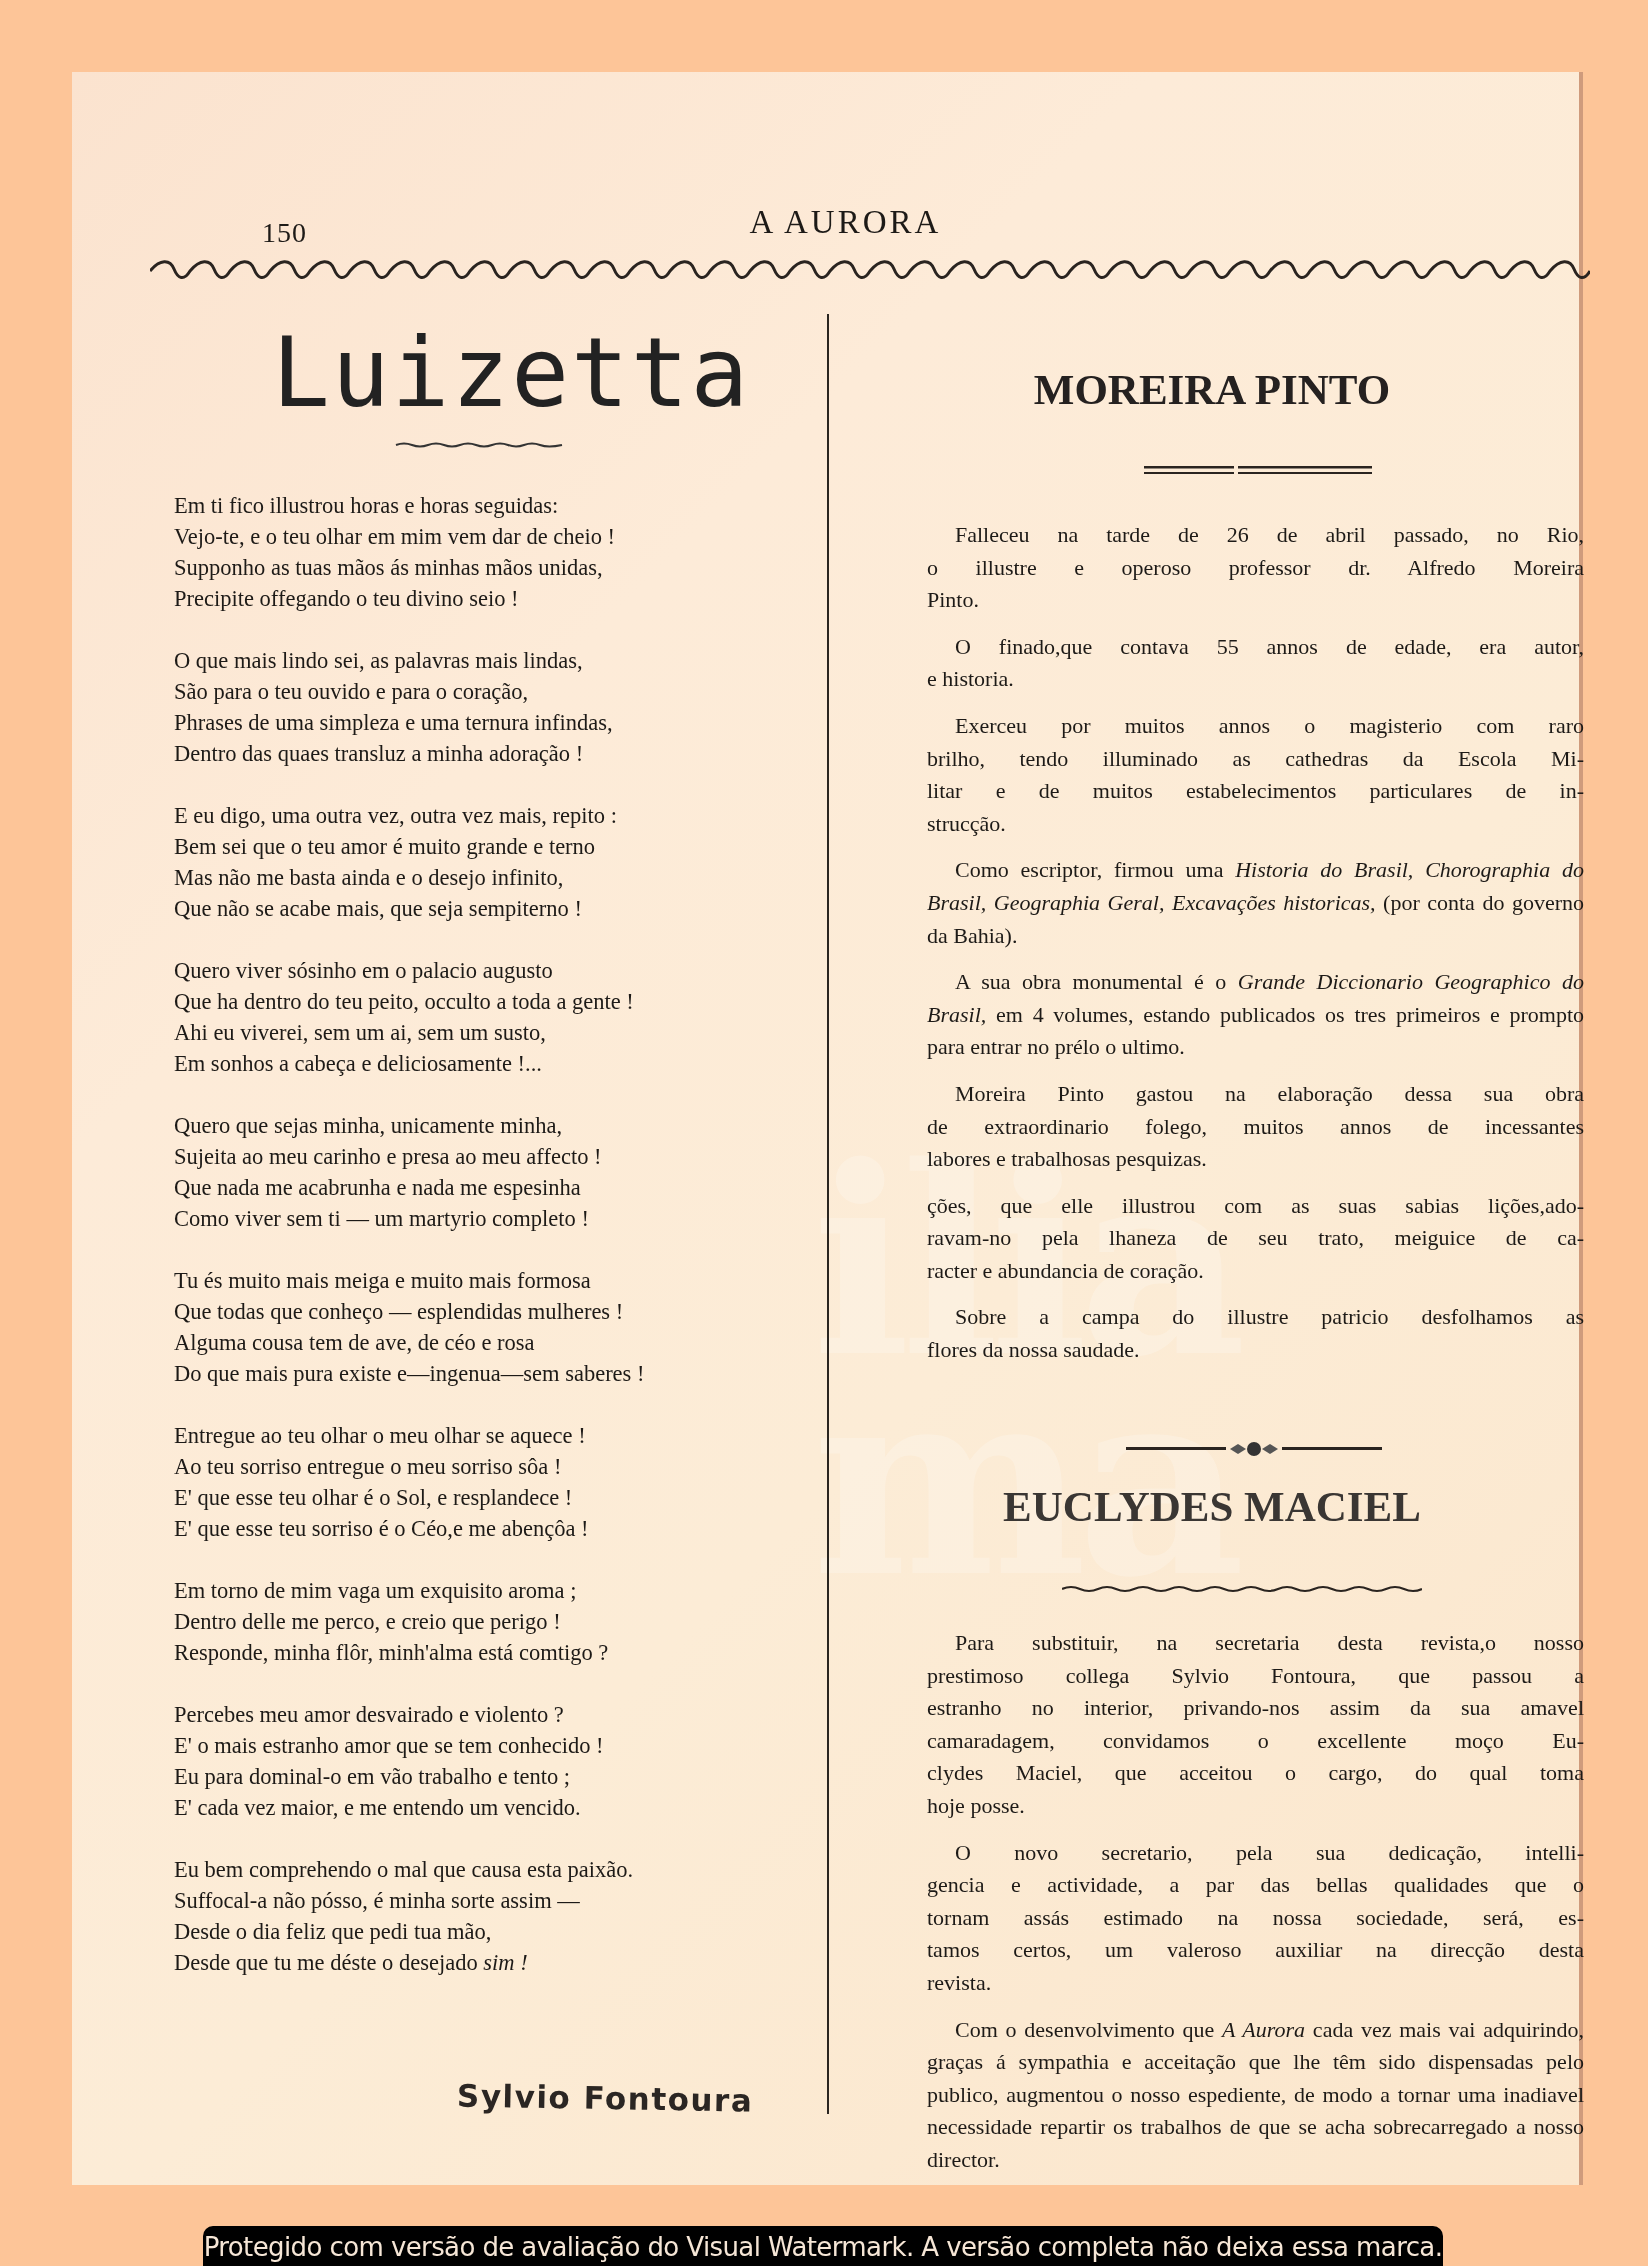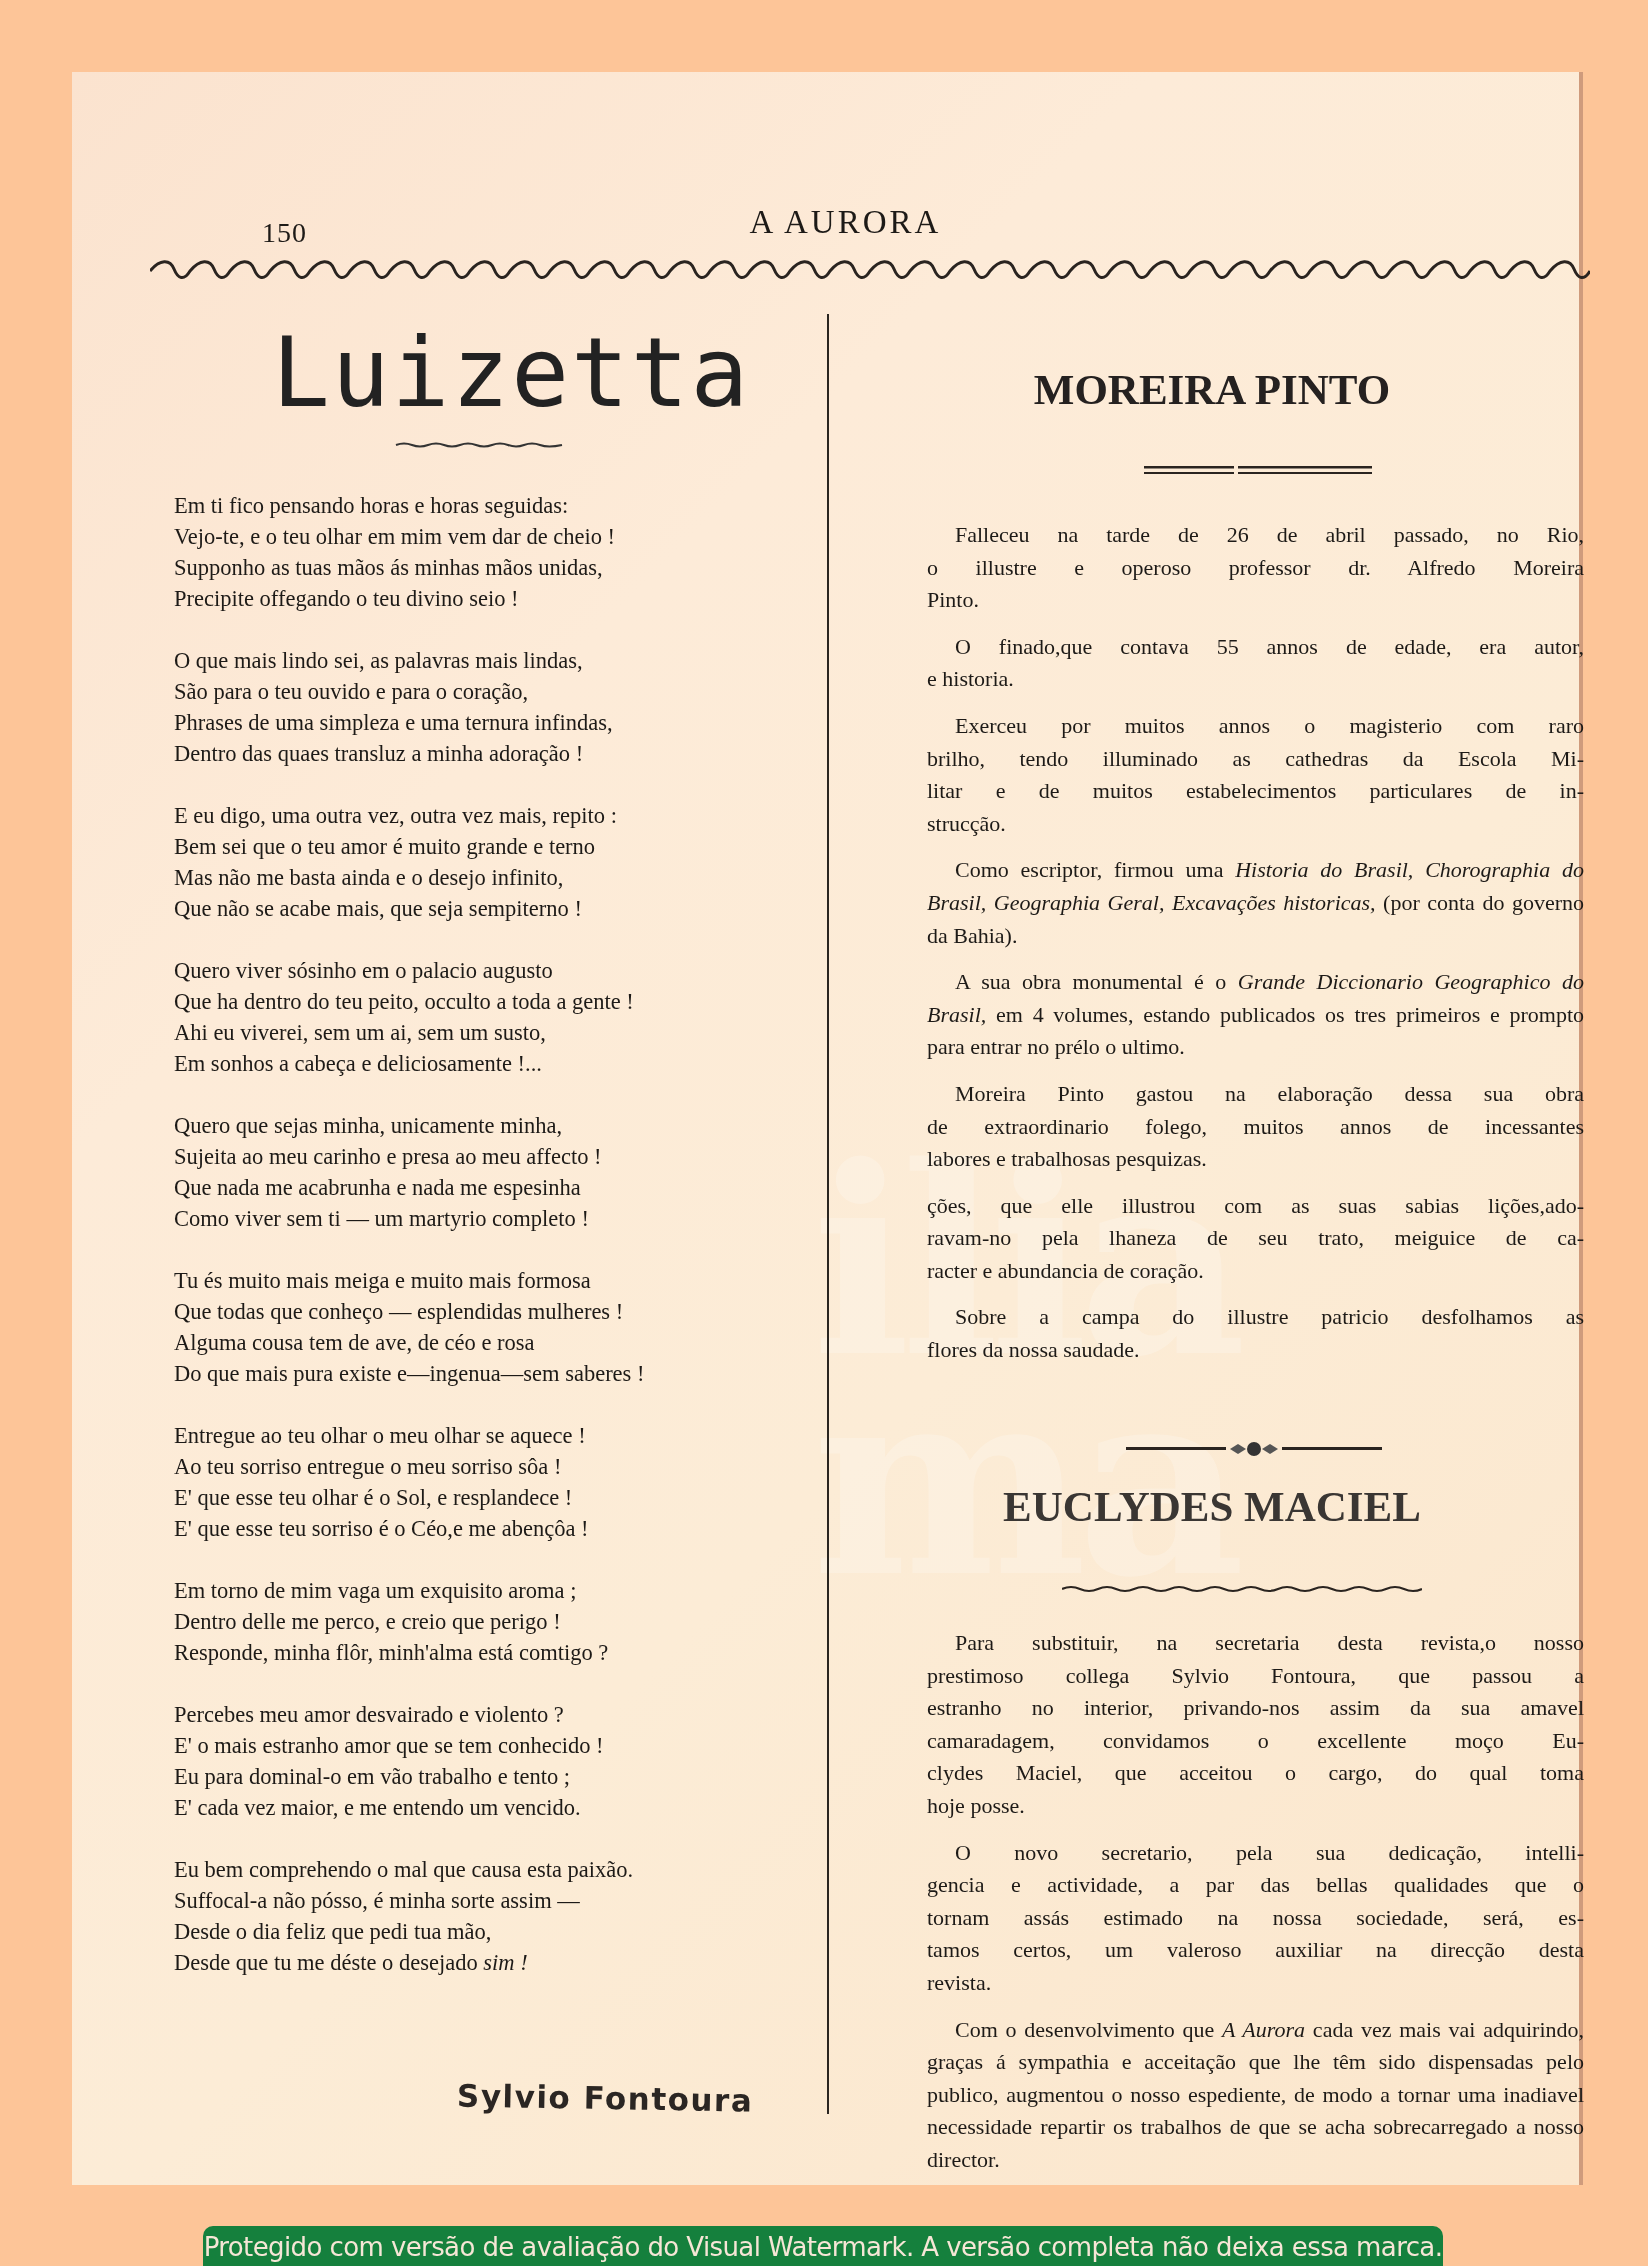--- a/index.html
+++ b/index.html
@@ -84,21 +84,21 @@
   .article-body.b2 { top: 1555px; }
   .para { margin: 0 0 5px 13px; text-indent: 28px; }
   .para .line { display: block; text-align: justify; text-align-last: justify; text-indent: 0; }
   .para .line.first { padding-left: 28px; }
   .para .line.last { text-align-last: left; }
   .para.gap { margin-bottom: 14px; }
   .ital { font-style: italic; }
   .watermark-bar {
     position: absolute; left: 203px; top: 2226px;
     width: 1240px; height: 40px;
-    background: #15803d; border-radius: 10px 10px 0 0;
+    background: #000000; border-radius: 10px 10px 0 0;
     color: #f6e6d6;
     font-family: "DejaVu Sans", "Liberation Sans", sans-serif;
     font-size: 26px; line-height: 42px; text-align: center;
     letter-spacing: -0.6px; white-space: nowrap; overflow: hidden;
   }
   .ghost-watermark {
     position: absolute; left: 740px; top: 1080px;
     font-family: "DejaVu Serif", serif; font-size: 260px; font-weight: 700;
     color: rgba(255,255,255,0.22); letter-spacing: -10px; pointer-events: none;
     line-height: 220px;
@@ -120,21 +120,21 @@
 
   <div class="column-divider"></div>
 
   <div class="poem-title">Luizetta</div>
   <svg class="poem-title-rule" viewBox="0 0 170 10">
     <path d="M2 5 Q10 2 18 5 T34 5 T50 5 T66 5 T82 5 T98 5 T114 5 T130 5 T146 5 T168 5" fill="none" stroke="#333" stroke-width="2"></path>
   </svg>
 
   <div class="poem">
     <div class="stanza">
-      <div class="verse">Em ti fico pensando horas e horas seguidas:</div>
+      <div class="verse">Em ti fico illustrou horas e horas seguidas:</div>
       <div class="verse">Vejo-te, e o teu olhar em mim vem dar de cheio !</div>
       <div class="verse">Supponho as tuas mãos ás minhas mãos unidas,</div>
       <div class="verse">Precipite offegando o teu divino seio !</div>
     </div>
     <div class="stanza">
       <div class="verse">O que mais lindo sei, as palavras mais lindas,</div>
       <div class="verse">São para o teu ouvido e para o coração,</div>
       <div class="verse">Phrases de uma simpleza e uma ternura infindas,</div>
       <div class="verse">Dentro das quaes transluz a minha adoração !</div>
     </div>

